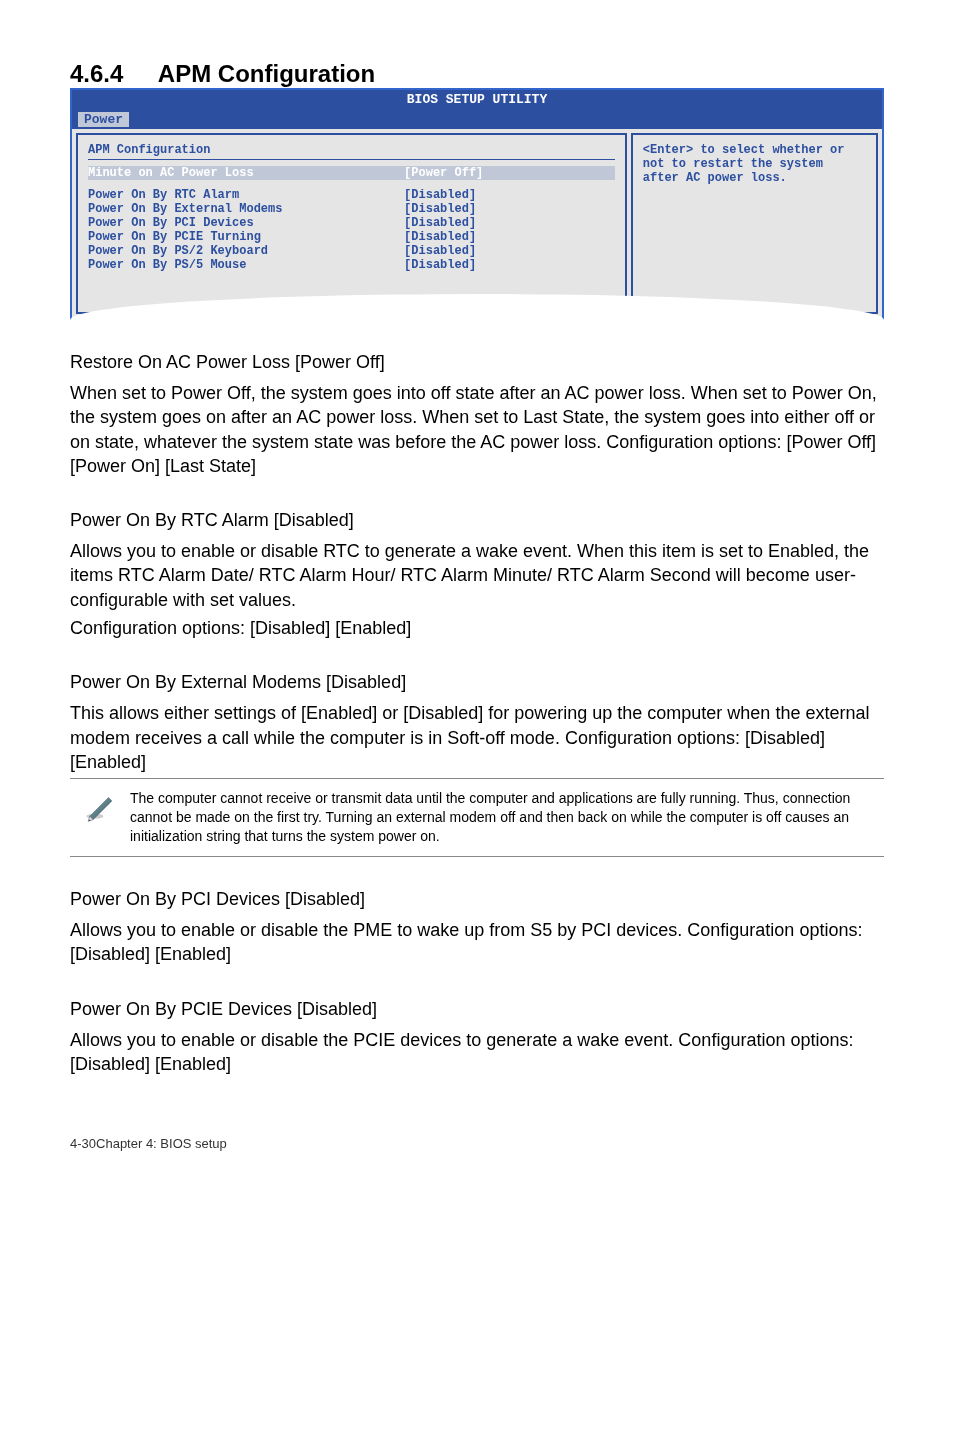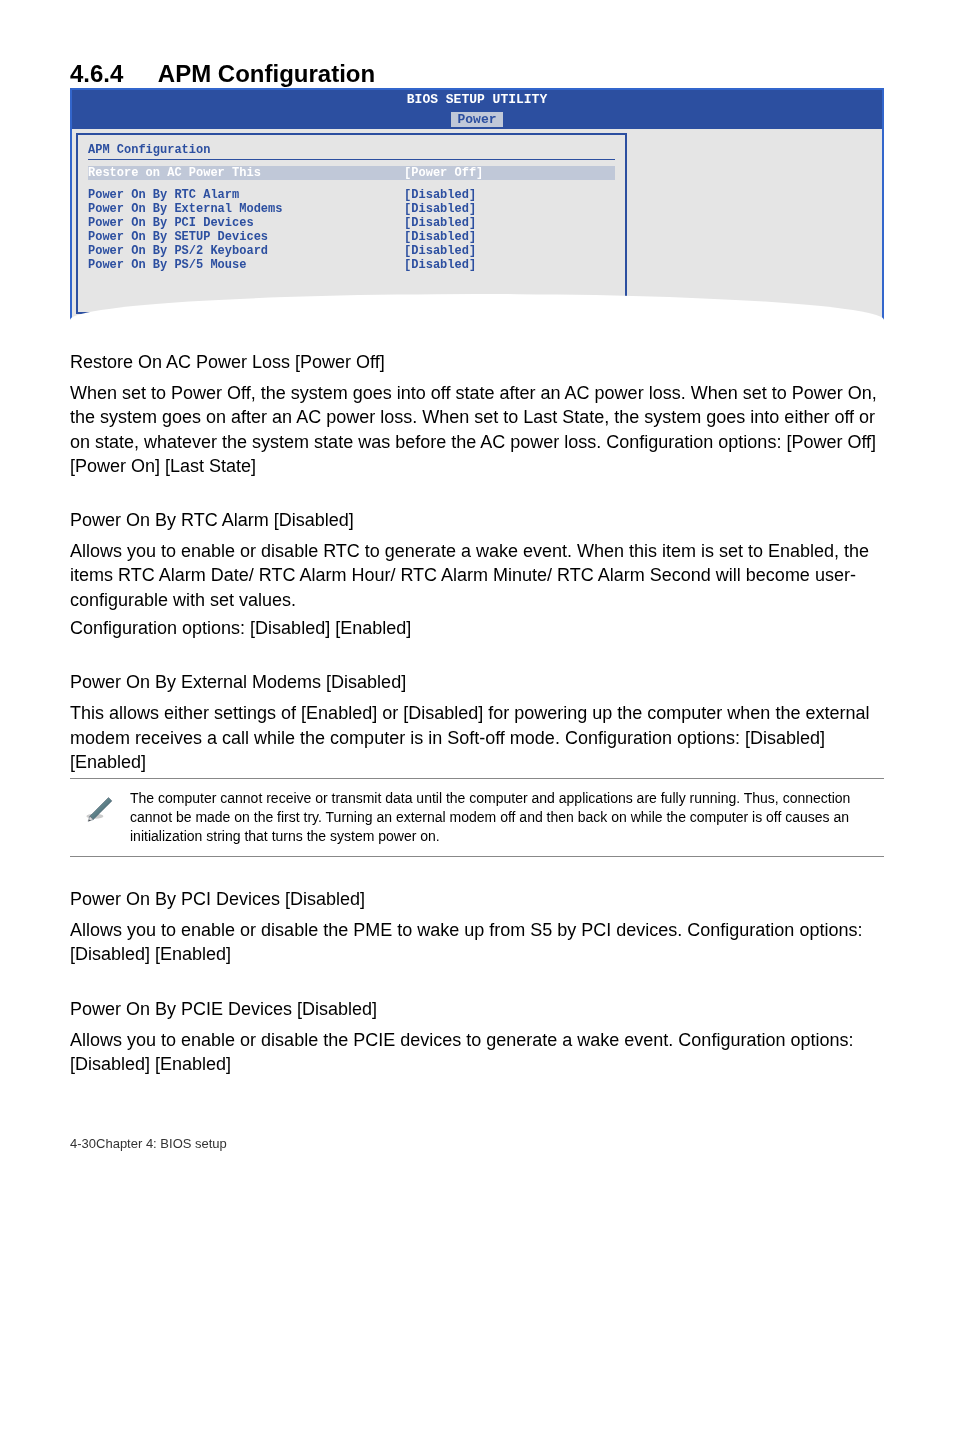--- a/index.html
+++ b/index.html
@@ -3,21 +3,21 @@
 <meta charset="utf-8">
 <style>
   * { margin: 0; padding: 0; box-sizing: border-box; }
   html, body { width: 954px; background: #fff; font-family: Arial, Helvetica, sans-serif; color: #000; }
   .page { padding: 60px 70px 40px 70px; }
   .section-num { font-size: 24px; font-weight: bold; display: inline-block; margin-right: 30px; }
   .section-title { font-size: 24px; font-weight: bold; display: inline-block; }
   .bios-outer { border: 2px solid #3366cc; background: #e5e5e5; }
   .bios-header { background: #2c4fa0; color: #fff; font-family: "Courier New", monospace; font-size: 13px; font-weight: bold; text-align: center; padding: 2px 0; }
   .bios-tab { display: inline-block; background: #c0c8d8; color: #2c4fa0; padding: 0 6px; margin-top: 2px; font-family: "Courier New", monospace; font-size: 13px; font-weight: bold; }
-  .bios-tabrow { text-align: center; background: #2c4fa0; padding-bottom: 2px; }
+  .bios-tabrow { background: #2c4fa0; padding-bottom: 2px; padding-left: 6px; }
   .bios-body { display: flex; font-family: "Courier New", monospace; font-size: 12px; font-weight: bold; }
   .bios-left { flex: 0 0 68%; border: 2px solid #2c4fa0; margin: 4px 2px 4px 4px; padding: 8px 10px 40px 10px; position: relative; }
   .bios-right { flex: 1; border: 2px solid #2c4fa0; margin: 4px 4px 4px 2px; padding: 8px 10px 40px 10px; color: #2c4fa0; }
   .bios-left-title { color: #2c4fa0; margin-bottom: 2px; }
   .bios-hr { border: none; border-top: 1px solid #2c4fa0; margin: 2px 0 6px 0; }
   .bios-row { display: flex; }
   .bios-label { flex: 0 0 60%; }
   .bios-val { flex: 1; }
   .hl { background: #c0c8d8; color: #fff; }
   .hl .bios-label, .hl .bios-val { color: #fff; }
@@ -45,48 +45,51 @@
     <div class="bios-outer">
       <div class="bios-header">BIOS SETUP UTILITY</div>
       <div class="bios-tabrow">
         <span class="bios-tab">Power</span>
       </div>
       <div class="bios-body">
         <div class="bios-left">
           <div class="bios-left-title">APM Configuration</div>
           <hr class="bios-hr">
           <div class="bios-row hl">
-            <span class="bios-label">Restore on AC Power This</span>
+            <span class="bios-label">Minute on AC Power Loss</span>
             <span class="bios-val">[Power Off]</span>
           </div>
           <div style="height:8px"></div>
           <div class="bios-row blue">
             <span class="bios-label">Power On By RTC Alarm</span>
             <span class="bios-val">[Disabled]</span>
           </div>
           <div class="bios-row blue">
             <span class="bios-label">Power On By External Modems</span>
             <span class="bios-val">[Disabled]</span>
           </div>
           <div class="bios-row blue">
             <span class="bios-label">Power On By PCI Devices</span>
             <span class="bios-val">[Disabled]</span>
           </div>
           <div class="bios-row blue">
-            <span class="bios-label">Power On By SETUP Devices</span>
+            <span class="bios-label">Power On By PCIE Turning</span>
             <span class="bios-val">[Disabled]</span>
           </div>
           <div class="bios-row blue">
             <span class="bios-label">Power On By PS/2 Keyboard</span>
             <span class="bios-val">[Disabled]</span>
           </div>
           <div class="bios-row blue">
             <span class="bios-label">Power On By PS/5 Mouse</span>
             <span class="bios-val">[Disabled]</span>
           </div>
+        </div>
+        <div class="bios-right">
+          <span>&lt;Enter&gt; to select whether or not to restart the system after AC power loss.</span>
         </div>
       </div>
     </div>
     <div class="curve"></div>
   </div>
 
   <h3 class="sub">Restore On AC Power Loss [Power Off]</h3>
   <p class="body">When set to Power Off, the system goes into off state after an AC power loss. When set to Power On, the system goes on after an AC power loss. When set to Last State, the system goes into either off or on state, whatever the system state was before the AC power loss. Configuration options: [Power Off] [Power On] [Last State]</p>
 
   <h3 class="sub">Power On By RTC Alarm [Disabled]</h3>

